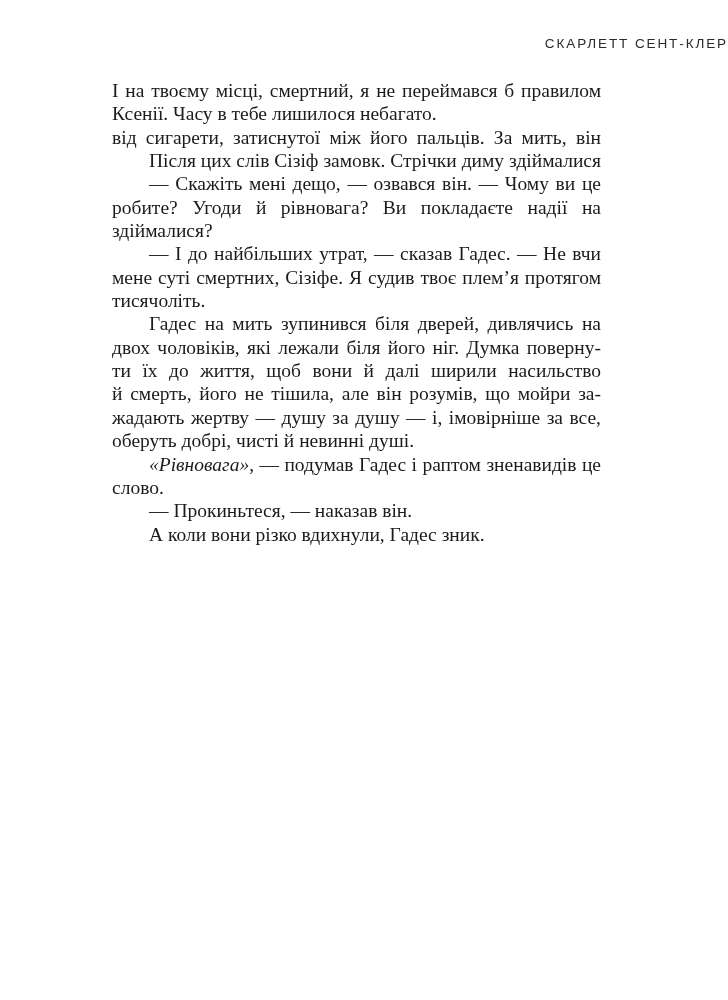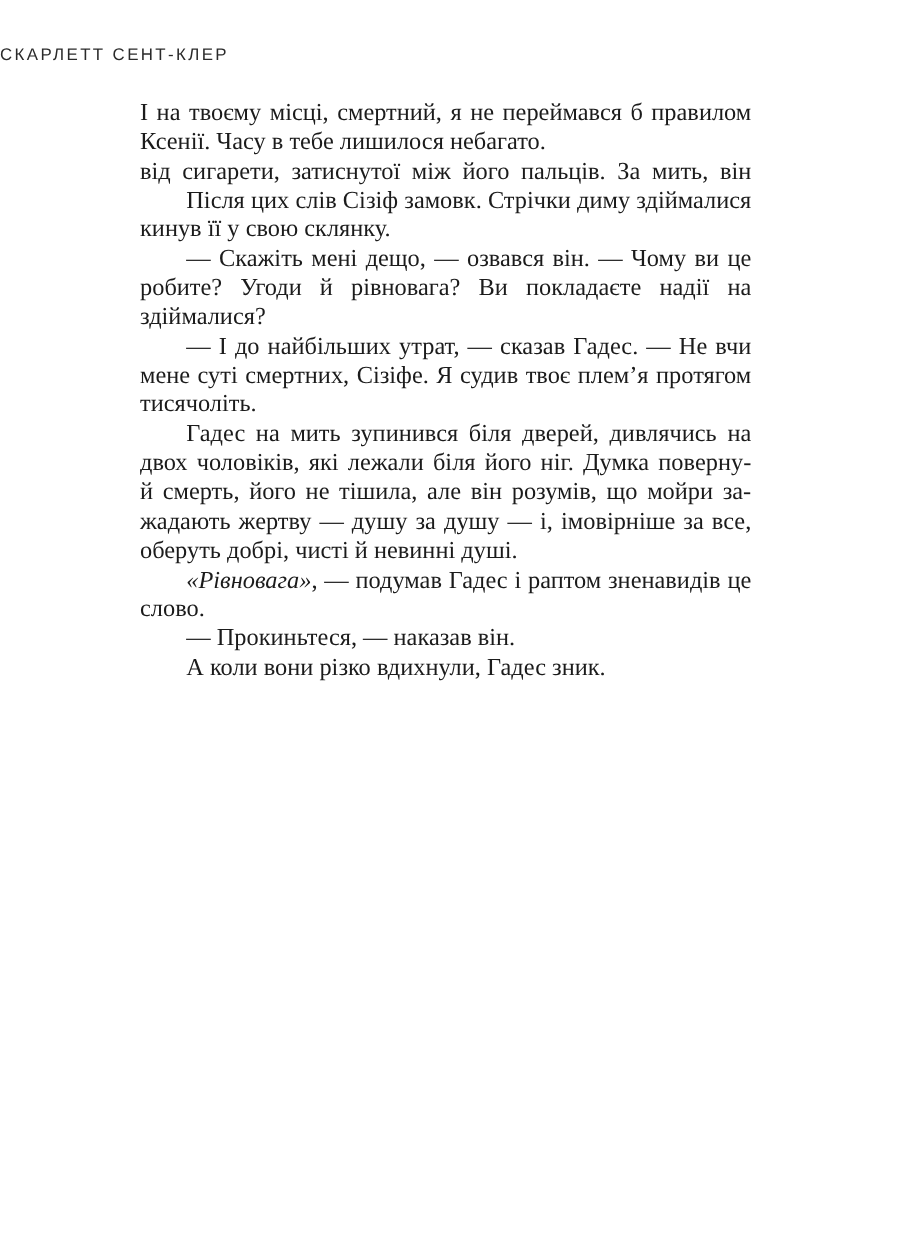--- a/index.html
+++ b/index.html
@@ -10,21 +10,21 @@
   html,body{margin:0;padding:0;}
   body{
     width:728px;height:1000px;
     background:var(--paper);
     position:relative;
     overflow:hidden;
   }
   .running-header{
     position:absolute;
     top:36px;left:0;width:728px;
-    text-align:left;
+    text-align:right;
     font-family:"Liberation Sans",sans-serif;
     font-size:13.5px;
     font-weight:500;
     letter-spacing:1.9px;
     color:var(--ink-soft);
   }
   .body-text{
     position:absolute;
     left:112px;top:79px;width:489px;
     font-family:"Liberation Serif",serif;
@@ -53,35 +53,35 @@
   <div class="running-header">СКАРЛЕТТ СЕНТ-КЛЕР</div>
 
   <div class="body-text">
       <div class="para">
         <div class="line">І на твоєму місці, смертний, я не переймався б правилом</div>
         <div class="line para-end">Ксенії. Часу в тебе лишилося небагато.</div>
       </div>
       <div class="para">
         <div class="line">від сигарети, затиснутої між його пальців. За мить, він</div>
         <div class="line indented">Після цих слів Сізіф замовк. Стрічки диму здіймалися</div>
-        <div class="line para-end">кинув її у свою склянку.</div>
       </div>
       <div class="para">
         <div class="line indented">— Скажіть мені дещо, — озвався він. — Чому ви це</div>
         <div class="line">робите? Угоди й рівновага? Ви покладаєте надії на</div>
         <div class="line para-end">здіймалися?</div>
       </div>
       <div class="para">
         <div class="line indented">— І до найбільших утрат, — сказав Гадес. — Не вчи</div>
         <div class="line">мене суті смертних, Сізіфе. Я судив твоє плем’я протягом</div>
         <div class="line para-end">тисячоліть.</div>
       </div>
       <div class="para">
         <div class="line indented">Гадес на мить зупинився біля дверей, дивлячись на</div>
         <div class="line">двох чоловіків, які лежали біля його ніг. Думка поверну-</div>
+        <div class="line">ти їх до життя, щоб вони й далі ширили насильство</div>
         <div class="line">й смерть, його не тішила, але він розумів, що мойри за-</div>
         <div class="line">жадають жертву — душу за душу — і, імовірніше за все,</div>
         <div class="line para-end">оберуть добрі, чисті й невинні душі.</div>
       </div>
       <div class="para">
         <div class="line indented"><em>«Рівновага»</em>, — подумав Гадес і раптом зненавидів це</div>
         <div class="line para-end">слово.</div>
       </div>
       <div class="para">
         <div class="line para-end indented">— Прокиньтеся, — наказав він.</div>

